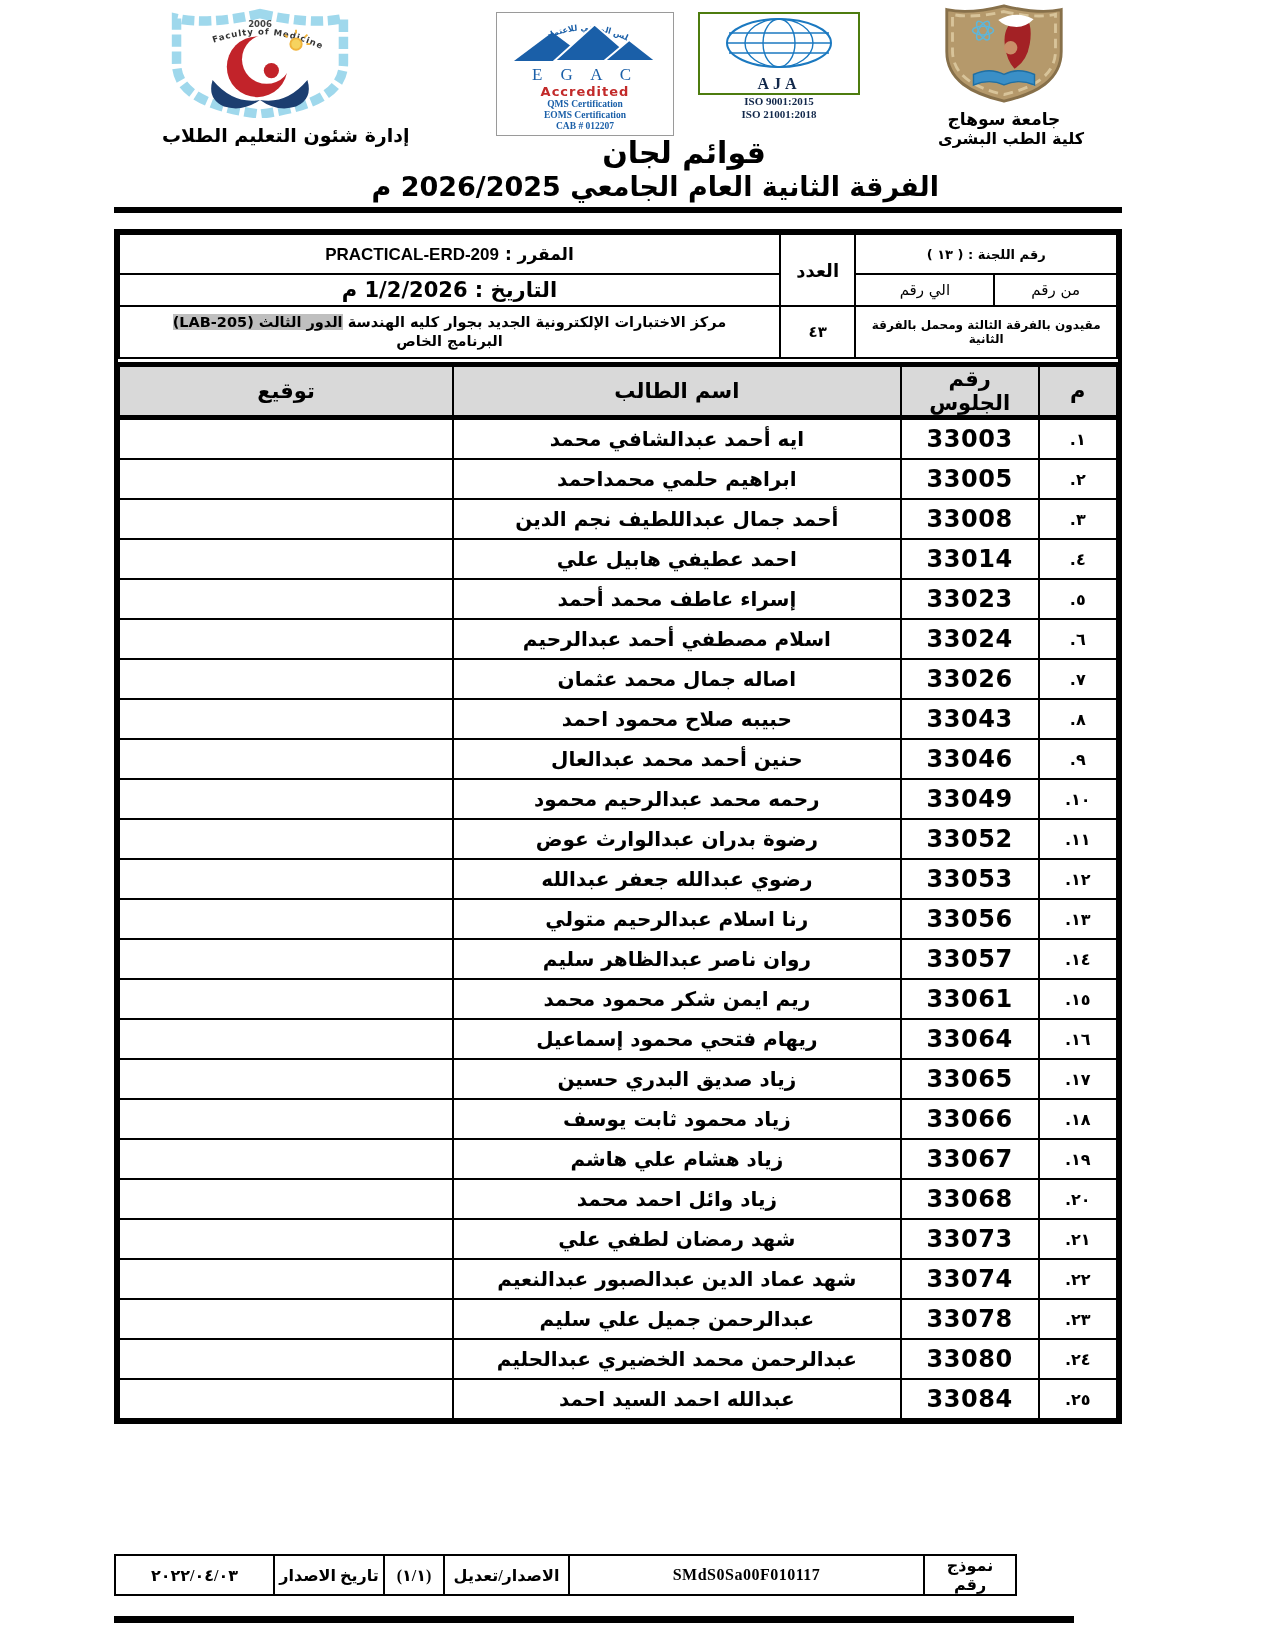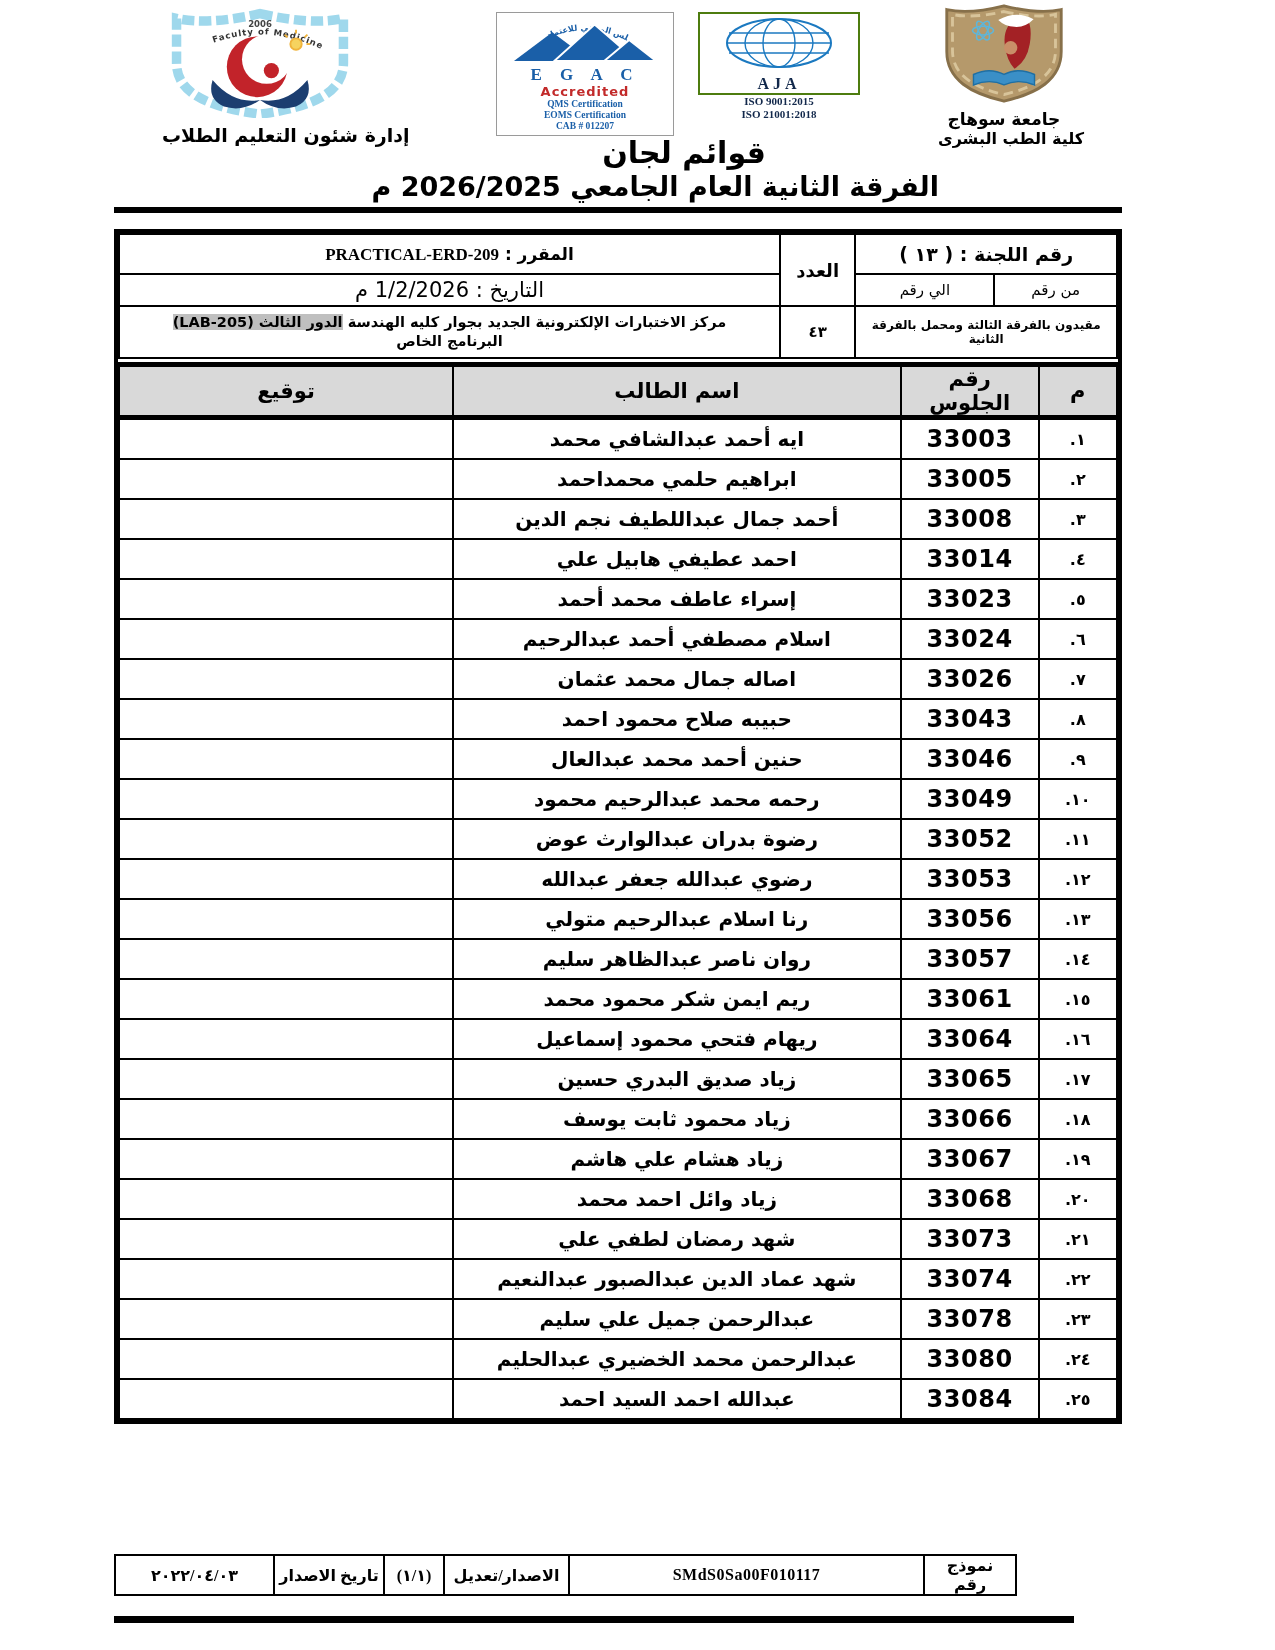--- a/index.html
+++ b/index.html
@@ -8,48 +8,48 @@
     font-family:"DejaVu Sans","Liberation Sans",sans-serif;
     color:#000;-webkit-font-smoothing:antialiased;
   }
   .content{position:absolute;left:114px;top:0;width:1008px;}
   
   .hdr{position:relative;height:207px;}
   .emblem-left{position:absolute;left:48px;top:8px;width:196px;text-align:center;}
   .emblem-left .cap{font-size:19px;font-weight:bold;margin-top:2px;white-space:nowrap;}
   .cert-row{position:absolute;left:382px;top:12px;display:flex;gap:24px;align-items:flex-start;}
   .egac-box{width:168px;border:1px solid #9a9a9a;padding:2px 4px 3px;text-align:center;background:#fff;}
-  .egac-name{font-family:"Liberation Serif",serif;font-weight:bold;color:#1a5fa8;font-size:17px;letter-spacing:7px;margin-top:-2px;}
+  .egac-name{font-family:"Liberation Serif",serif;font-weight:normal;color:#1a5fa8;font-size:17px;letter-spacing:7px;margin-top:-2px;}
   .egac-accredited{font-weight:bold;color:#c22a2a;font-size:13px;letter-spacing:1px;margin-top:-1px;}
   .egac-line{font-family:"Liberation Serif",serif;font-weight:bold;color:#1a5fa8;font-size:9.5px;line-height:11px;}
   .aja-wrap{width:162px;text-align:center;}
   .aja-box{border:2px solid #4d7c0f;background:#fff;padding:2px 2px 0;}
   .aja-name{font-family:"Liberation Serif",serif;font-weight:bold;color:#12284b;font-size:16px;letter-spacing:4px;margin-top:-16px;background:rgba(255,255,255,.85);display:inline-block;padding:0 10px;position:relative;}
   .aja-line{font-family:"Liberation Serif",serif;font-weight:bold;color:#12284b;font-size:11px;line-height:13px;}
   .titles{position:absolute;left:315px;top:136px;width:510px;text-align:center;direction:rtl;}
   .doc-title{font-size:30px;font-weight:bold;line-height:34px;}
   .doc-subtitle{font-size:27px;font-weight:bold;line-height:33px;white-space:nowrap;}
   .emblem-right{position:absolute;right:52px;top:2px;width:132px;text-align:center;}
   .emblem-right .cap1{font-size:17px;font-weight:bold;line-height:20px;}
   .emblem-right .cap2{font-size:16px;font-weight:bold;line-height:19px;white-space:nowrap;}
   .top-rule{height:6px;background:#000;}
   
   .main-box{border:4px solid #000;margin-top:16px;background:#fff;}
   table{border-collapse:collapse;table-layout:fixed;width:100%;}
   td,th{border:2px solid #000;padding:0 4px;overflow:hidden;}
   .info-table{direction:rtl;}
   .info-table td{text-align:center;vertical-align:middle;}
-  .cell-committee{font-size:19px;font-weight:bold;height:38px;}
+  .cell-committee{font-size:13px;font-weight:bold;height:38px;}
   .cell-fromto{font-size:15px;font-weight:normal;height:30px;}
   .cell-note{font-size:12px;font-weight:bold;height:50px;}
   .cell-count{font-size:18px;font-weight:bold;}
   .cell-count-val{font-size:15px;font-weight:bold;}
   .cell-course{font-size:17px;font-weight:bold;direction:rtl;}
-  .cell-course .lat{font-family:Liberation Serif, serif;}
-  .cell-date{font-size:21px;font-weight:normal;}
+  .cell-course .lat{font-family:Liberation Sans, sans-serif;}
+  .cell-date{font-size:21px;font-weight:bold;}
   .cell-center{font-size:14.5px;font-weight:bold;line-height:19px;}
   .hl{background:#bfbfbf;}
   
   .student-table{direction:rtl;margin-top:3px;}
   .student-table th{
     background:#d9d9d9;font-size:21px;font-weight:bold;height:40px;
     border-top:5px solid #000;border-bottom:5px solid #000;text-align:center;
   }
   .student-table td{height:38px;text-align:center;vertical-align:middle;}
   .td-serial{font-size:16px;font-weight:bold;}

